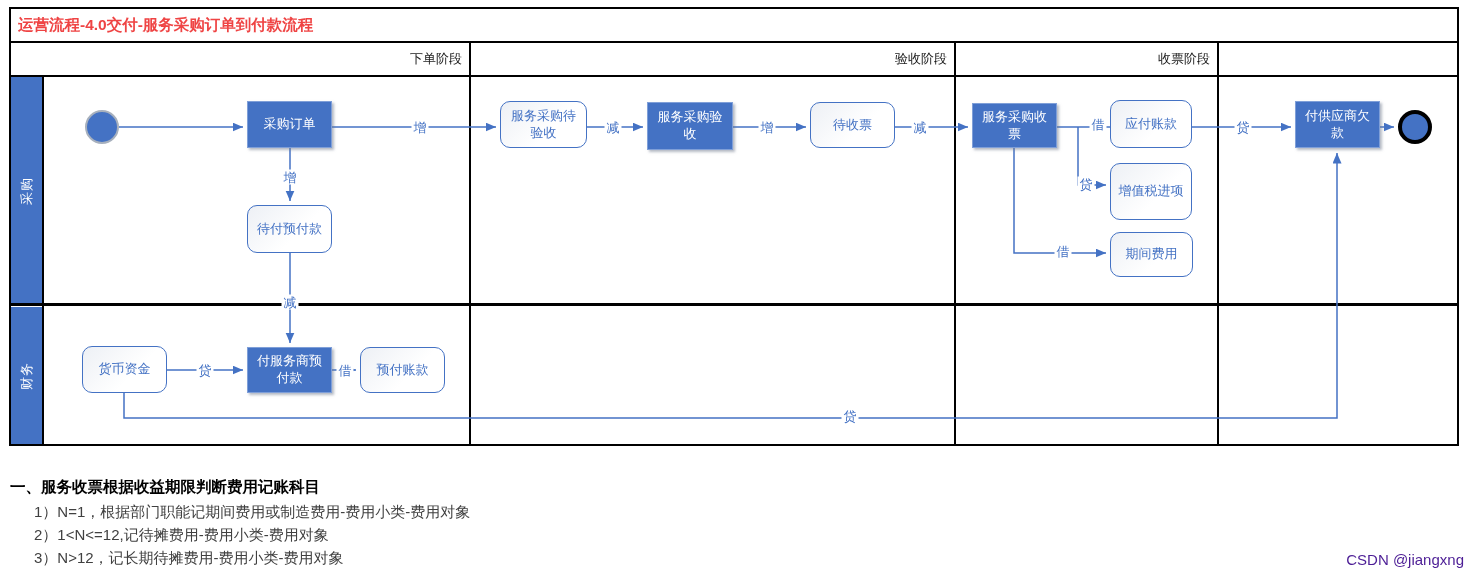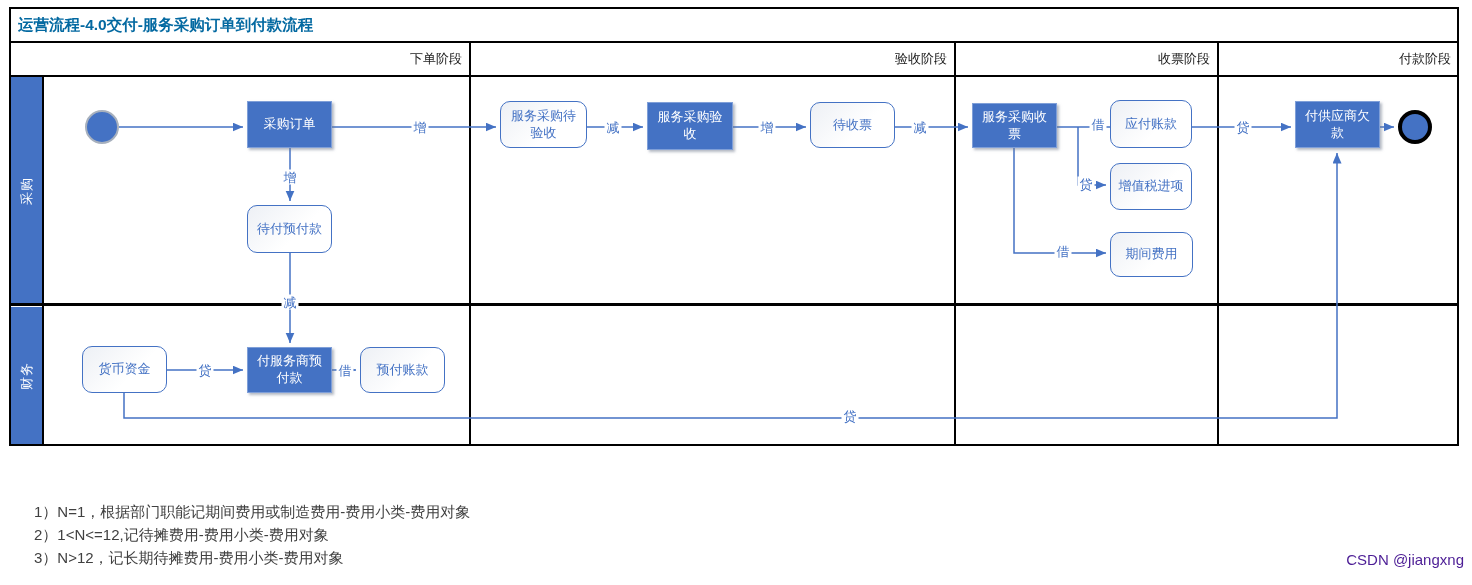--- a/index.html
+++ b/index.html
@@ -8,21 +8,21 @@
     font-family:"Liberation Sans","DejaVu Sans",sans-serif; overflow:hidden;
   }
   
   .frame { position:absolute; left:9px; top:7px; width:1450px; height:439px;
            border:2px solid #000; box-sizing:border-box; z-index:2; pointer-events:none; }
   .hline,.vline { position:absolute; background:#000; z-index:2; }
   .lane-strip { position:absolute; left:11px; width:31px; background:#4472C4; z-index:1; }
   .lane-label { position:absolute; color:#fff; font-size:13px; letter-spacing:1px;
                 transform:translate(-50%,-50%) rotate(-90deg); white-space:nowrap; z-index:3; }
   .title { position:absolute; left:18px; top:7px; height:35px; line-height:35px;
-           font-size:15.5px; font-weight:700; color:#0369a1; z-index:3; }
+           font-size:15.5px; font-weight:700; color:#ef4444; z-index:3; }
   .phase { position:absolute; top:42px; height:33px; line-height:33px; text-align:right;
            font-size:13px; color:#1a1a1a; padding-right:8px; box-sizing:border-box; z-index:3;font-family:Liberation Serif, serif; }
   
   svg.wires { position:absolute; left:0; top:0; z-index:3; pointer-events:none; }
   
   .node { position:absolute; box-sizing:border-box; display:flex; align-items:center;
           justify-content:center; text-align:center; font-size:13px; line-height:1.3;
           word-break:break-all; padding:2px 7px; z-index:4; }
   .solid { background:#4472C4; border:1px solid #7f9fd8; color:#fff;
            box-shadow:1.5px 1.5px 2.5px rgba(110,120,140,.5); }
@@ -59,21 +59,20 @@
   <div class="hline" style="left:9px;top:303px;width:1450px;height:3px"></div>
   <div class="vline" style="left:469px;top:42px;width:2px;height:404px"></div>
   <div class="vline" style="left:954px;top:42px;width:2px;height:404px"></div>
   <div class="vline" style="left:1217px;top:42px;width:2px;height:404px"></div>
   <div class="vline" style="left:42px;top:75px;width:2px;height:371px"></div>
 
   <div class="title">运营流程-4.0交付-服务采购订单到付款流程</div>
   <div class="phase" style="left:9px;width:461px">下单阶段</div>
   <div class="phase" style="left:470px;width:485px">验收阶段</div>
   <div class="phase" style="left:955px;width:263px">收票阶段</div>
-  <div class="phase" style="left:1218px;width:241px">付款阶段</div>
 
   <svg class="wires" width="1472" height="585" viewBox="0 0 1472 585">
     <defs>
       <marker id="arr" markerWidth="8" markerHeight="7" refX="7" refY="3" orient="auto">
         <path d="M0,0 L7,3 L0,6 Z" fill="#4472C4"></path>
       </marker>
     </defs>
     <g stroke="#4472C4" stroke-width="1.5" fill="none">
       <path d="M119,127 L243,127" marker-end="url(#arr)"></path>
       <path d="M332,127 L496,127" marker-end="url(#arr)"></path>
@@ -96,21 +95,21 @@
   <div class="start-circle"></div>
   <div class="end-circle"></div>
 
   <div class="node solid" style="left:247px;top:101px;width:85px;height:47px">采购订单</div>
   <div class="node rounded" style="left:247px;top:205px;width:85px;height:48px">待付预付款</div>
   <div class="node rounded" style="left:500px;top:101px;width:87px;height:47px">服务采购待验收</div>
   <div class="node solid" style="left:647px;top:102px;width:86px;height:48px">服务采购验收</div>
   <div class="node rounded" style="left:810px;top:102px;width:85px;height:46px">待收票</div>
   <div class="node solid" style="left:972px;top:103px;width:85px;height:45px">服务采购收票</div>
   <div class="node rounded" style="left:1110px;top:100px;width:82px;height:48px">应付账款</div>
-  <div class="node rounded" style="left:1110px;top:163px;width:82px;height:47px">增值税进项</div>
+  <div class="node rounded" style="left:1110px;top:163px;width:82px;height:57px">增值税进项</div>
   <div class="node rounded" style="left:1110px;top:232px;width:83px;height:45px">期间费用</div>
   <div class="node rounded" style="left:82px;top:346px;width:85px;height:47px">货币资金</div>
 
   <div class="node solid" style="left:1295px;top:101px;width:85px;height:47px">付供应商欠款</div>
   <div class="node solid" style="left:247px;top:347px;width:85px;height:46px">付服务商预付款</div>
   <div class="node rounded" style="left:360px;top:347px;width:85px;height:46px">预付账款</div>
 
   <span class="elabel" style="left:420px;top:127px">增</span>
   <span class="elabel" style="left:290px;top:177px">增</span>
   <span class="elabel" style="left:290px;top:302px">减</span>
@@ -118,19 +117,20 @@
   <span class="elabel" style="left:767px;top:127px">增</span>
   <span class="elabel" style="left:920px;top:127px">减</span>
   <span class="elabel" style="left:1098px;top:124px">借</span>
   <span class="elabel" style="left:1086px;top:184px">贷</span>
   <span class="elabel" style="left:1063px;top:251px">借</span>
   <span class="elabel" style="left:1243px;top:127px">贷</span>
   <span class="elabel" style="left:205px;top:370px">贷</span>
   <span class="elabel" style="left:345px;top:370px">借</span>
   <span class="elabel" style="left:850px;top:416px">贷</span>
 
+  <div class="notes-heading">一、服务收票根据收益期限判断费用记账科目</div>
   <div class="note-item" style="top:503px">1）N=1，根据部门职能记期间费用或制造费用-费用小类-费用对象</div>
   <div class="note-item" style="top:526px">2）1&lt;N&lt;=12,记待摊费用-费用小类-费用对象</div>
   <div class="note-item" style="top:549px">3）N&gt;12，记长期待摊费用-费用小类-费用对象</div>
 
   <div class="watermark">CSDN @jiangxng</div>
 
 </div>
 
 </body></html>

